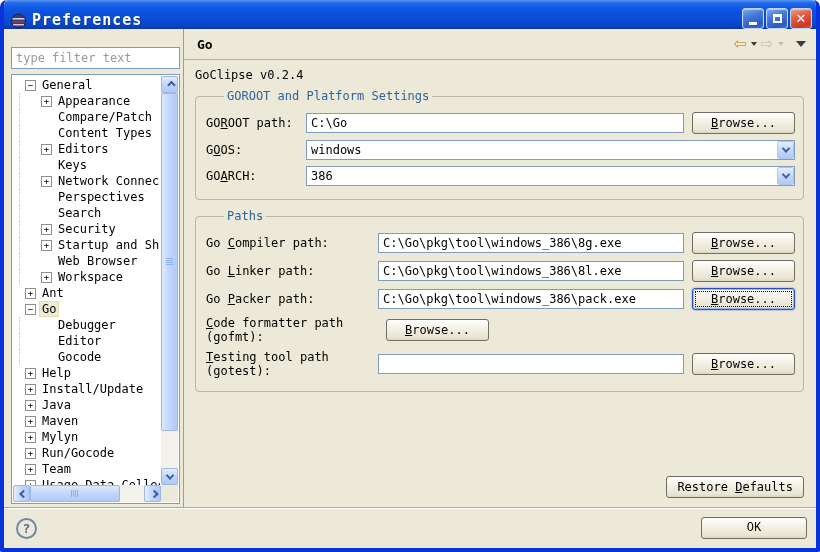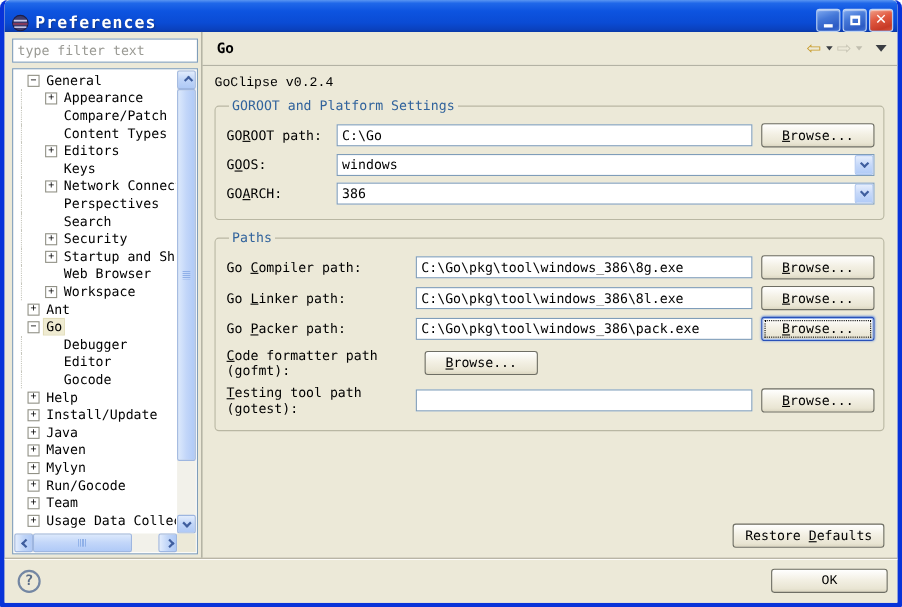--- a/index.html
+++ b/index.html
@@ -36,21 +36,21 @@
   .winbtn.close{ background:linear-gradient(160deg,#F0A089 0%, #E25B42 40%, #C83A26 80%, #D9543B 100%); }
   .glyph-min{ width:8px; height:3px; background:#fff; margin-top:9px; }
   .glyph-max{ width:9px; height:9px; border:2px solid #fff; border-top-width:3px; }
   .glyph-close{ color:#fff; font-size:13px; font-weight:bold; line-height:1; font-family:"DejaVu Sans", sans-serif; }
 
   
   .body{ flex:1; display:flex; min-height:0; }
 
   .sidebar{ width:179px; flex:0 0 179px; display:flex; flex-direction:column; padding:6px 1px 2px 4px; }
   .filter{
-    height:22px; margin:0 2px 5px 3px; border:1px solid #7F9DB9; background:#fff;
+    height:22px; margin:12px 2px 5px 3px; border:1px solid #7F9DB9; background:#fff;
     font:12px "DejaVu Sans Mono", monospace; color:#444; padding:2px 4px; outline:none;
   }
   .filter::placeholder{ color:#9a9a94; opacity:1; }
 
   .tree-wrap{ flex:1; position:relative; border:1px solid #7F9DB9; background:#fff; margin:0 2px 1px 3px; }
   .tree-view{ position:absolute; left:1px; top:2px; right:19px; bottom:18px; overflow:hidden; }
   .tree-row{ height:16px; display:flex; align-items:center; white-space:nowrap; font-size:12px; color:#000; }
   .tree-row .indent{ flex:0 0 auto; height:100%; border-left:1px dotted #C6C6BC; margin-left:6px; }
   .tree-row .expander{
     flex:0 0 11px; width:11px; height:11px; border:1px solid #919186; background:#fff;
@@ -102,27 +102,27 @@
   .page-title{ font-weight:bold; font-size:13px; flex:1; }
   .nav-tools{ display:flex; align-items:center; gap:4px; }
   .nav-arrow{ font-family:"DejaVu Sans", sans-serif; font-size:16px; line-height:1; }
   .nav-arrow.back{ color:#C89B2A; }
   .nav-arrow.fwd{ color:#C7C4B4; }
   .caret{ width:0; height:0; border-left:3px solid transparent; border-right:3px solid transparent; border-top:4px solid #3A3D42; display:inline-block; }
   .caret.disabled{ border-top-color:#C1BEAF; }
   .caret.big{ border-left-width:5px; border-right-width:5px; border-top-width:6px; margin-left:8px; }
 
   .content{ flex:1; display:flex; flex-direction:column; padding:6px 10px 0 9px; min-height:0; }
-  .version{ font-size:12px; margin:2px 0 7px 2px;font-family:Liberation Mono, monospace; }
+  .version{ font-size:12px; margin:2px 0 7px 2px; }
 
   fieldset.group{
     border:1px solid #B9B7A3; border-radius:4px; margin:0 2px 9px 2px; padding:4px 8px 7px 10px;
     background:transparent;
   }
-  fieldset.group legend{ color:#31639C; font-size:12px; padding:0 3px; margin-left:2px; }
+  fieldset.group legend{ color:#31639C; font-size:12px; padding:0 3px; margin-left:18px; }
 
   .field-row{ display:flex; align-items:center; margin:5px 0 6px 0; }
   .field-label{ font-size:12px; flex:0 0 auto; }
   .group-platform .field-label{ width:100px; }
   .group-paths .field-label{ width:172px; }
   .xp-input{
     flex:1; height:20px; border:1px solid #7F9DB9; background:#fff; padding:1px 4px;
     font:12px "DejaVu Sans Mono", monospace; color:#000; outline:none; min-width:0;
   }
   .xp-combo{

